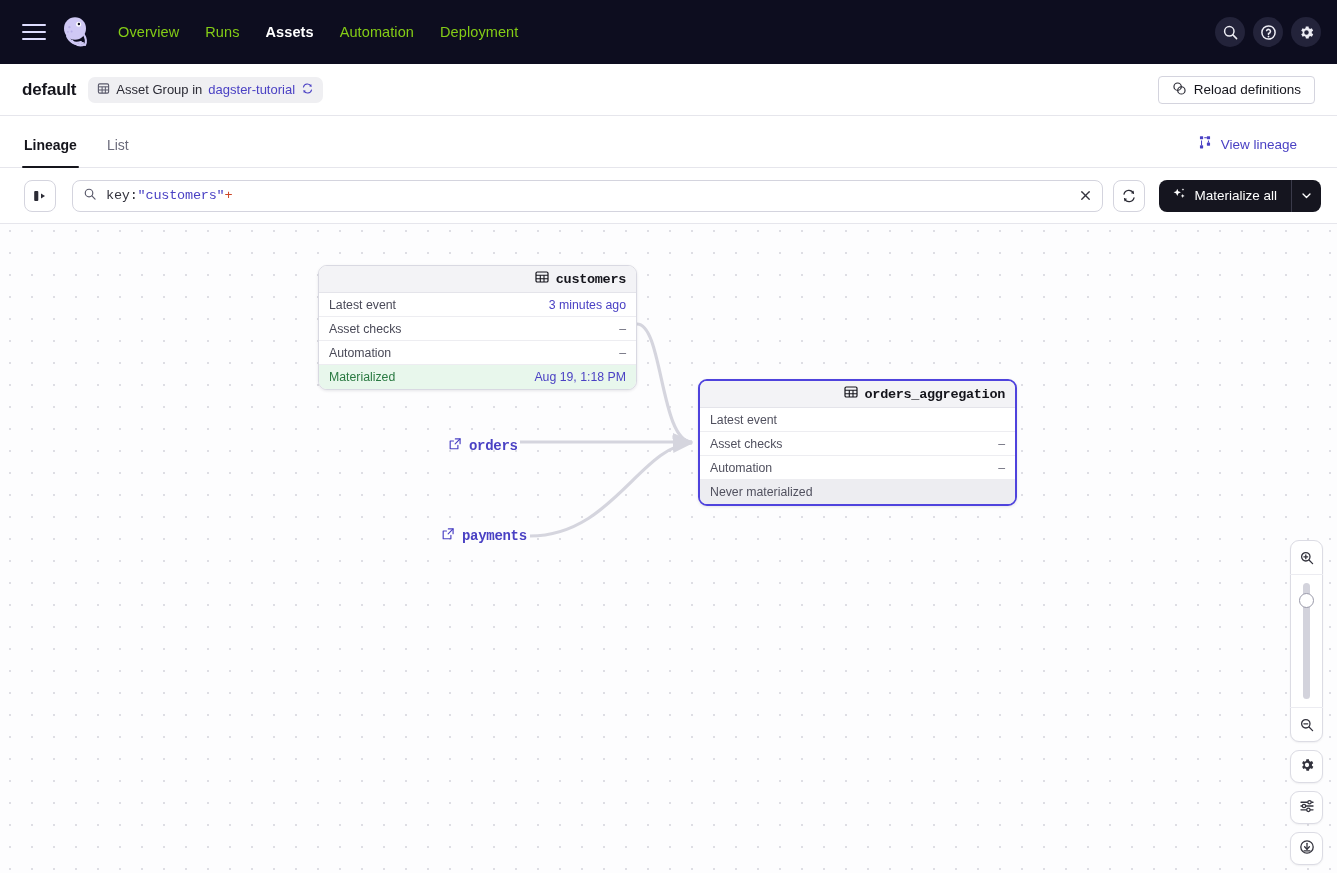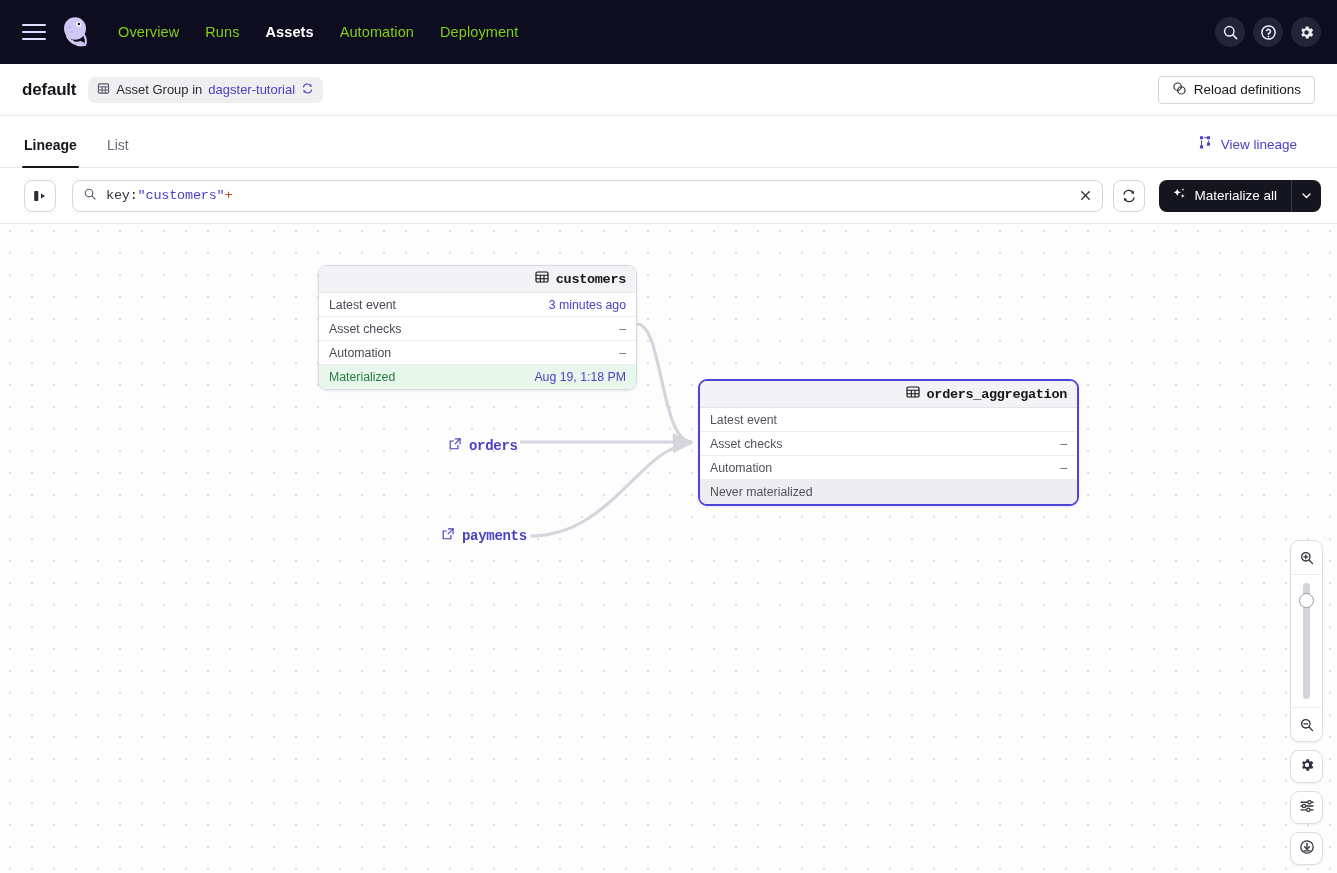--- a/index.html
+++ b/index.html
@@ -410,21 +410,21 @@
     <div class="noderow">
       <span class="rowlabel">Automation</span>
       <span class="rowvalue dash">–</span>
     </div>
     <div class="noderow materialized">
       <span class="rowlabel">Materialized</span>
       <span class="rowvalue">Aug 19, 1:18 PM</span>
     </div>
   </div>
 
-  <div class="node selected" style="left:698px; top:155px; width:381px;">
+  <div class="node selected" style="left:698px; top:155px; width:319px;">
     <div class="nodehead">
       <span>
         <svg width="14" height="14" viewBox="0 0 14 14" aria-hidden="true">
           <rect x="1" y="2" width="12" height="10" rx="1.3" stroke="#15151C" stroke-width="1.2" fill="none"></rect>
           <line x1="1" y1="5.3" x2="13" y2="5.3" stroke="#15151C" stroke-width="1.1"></line>
           <line x1="1" y1="8.7" x2="13" y2="8.7" stroke="#15151C" stroke-width="1.1"></line>
           <line x1="5.3" y1="5.3" x2="5.3" y2="12" stroke="#15151C" stroke-width="1.1"></line>
           <line x1="9" y1="5.3" x2="9" y2="12" stroke="#15151C" stroke-width="1.1"></line>
         </svg>
       </span>

